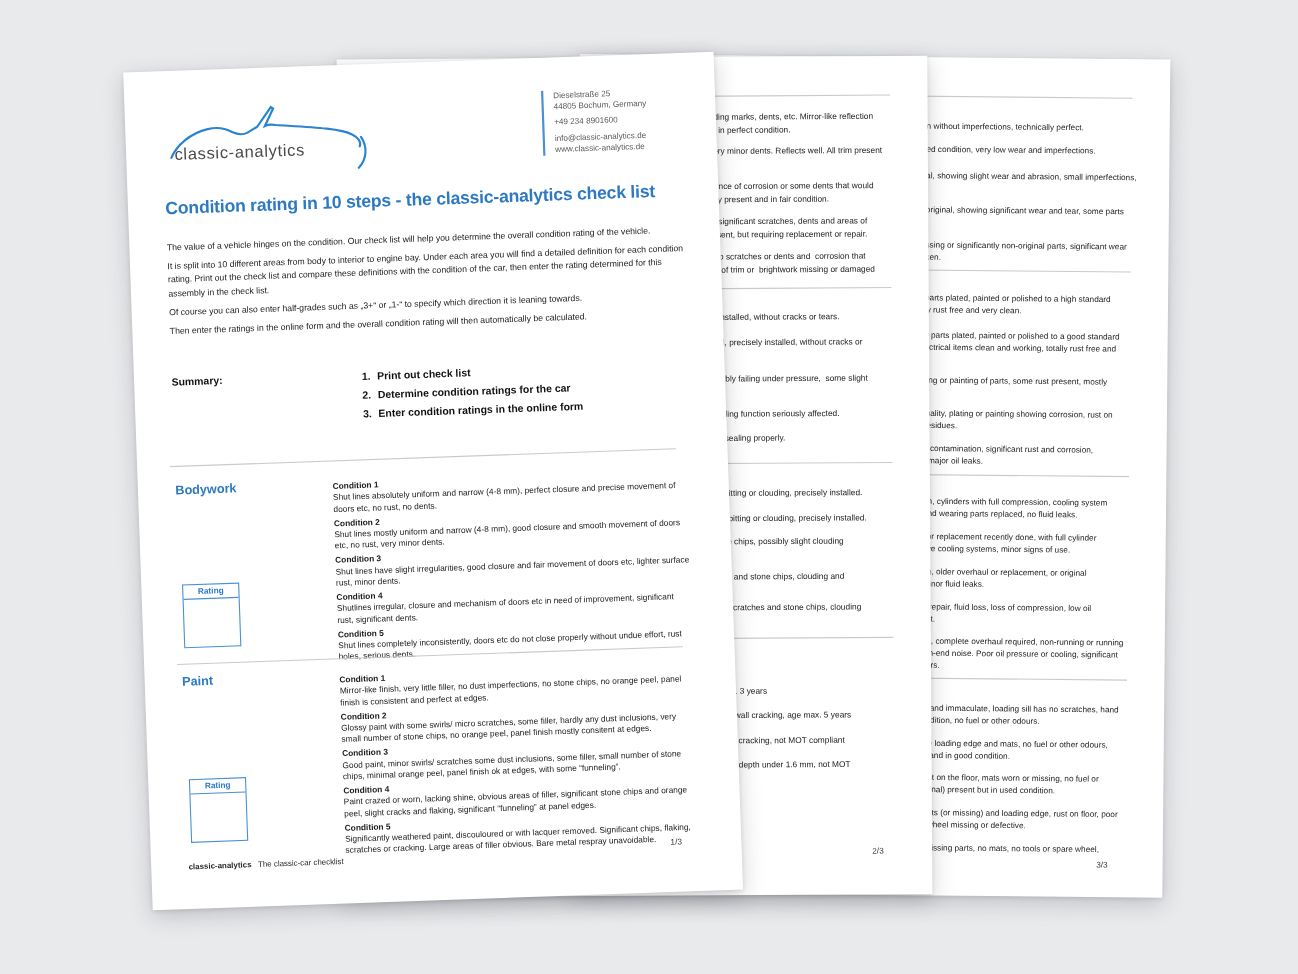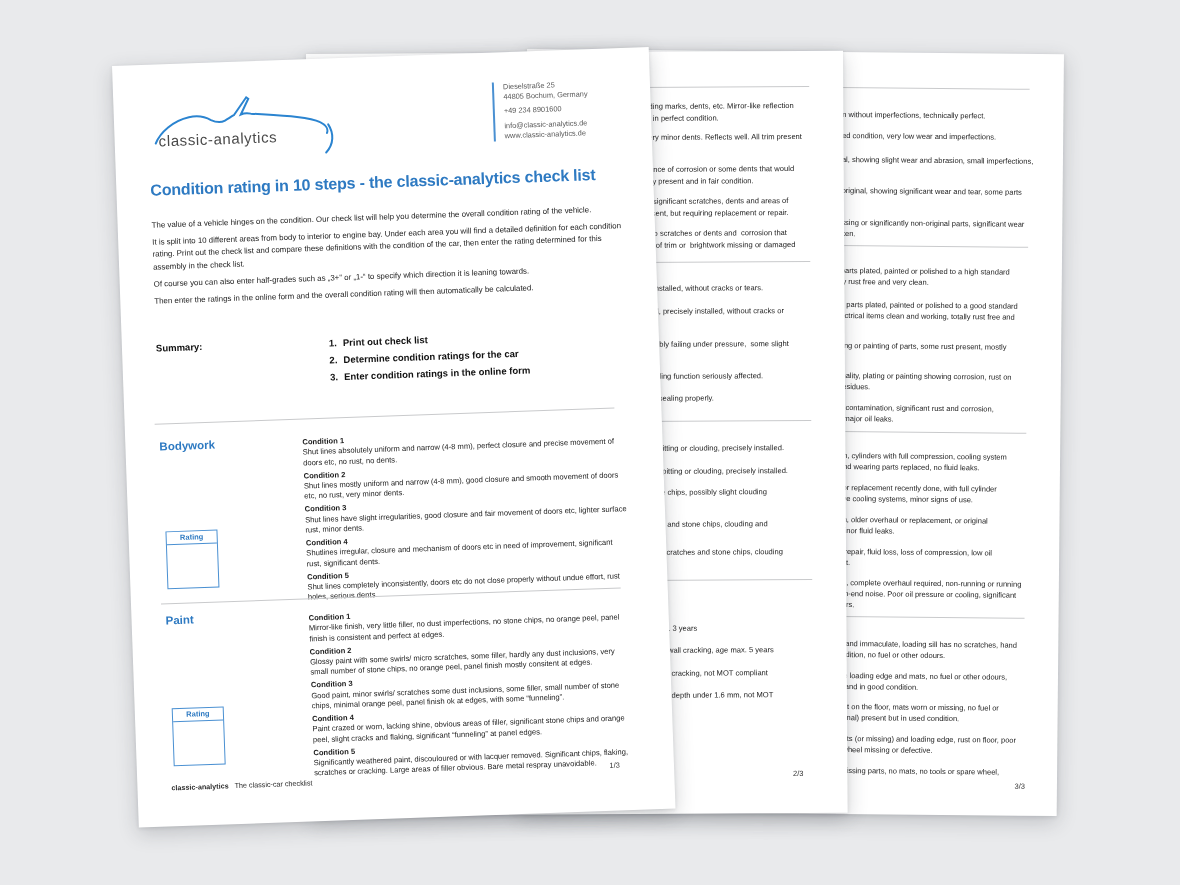--- a/index.html
+++ b/index.html
@@ -35,21 +35,21 @@
   .cond{margin-bottom:2.8px;}
   .clabel{font-weight:bold;}
   .rating{width:50px;height:56px;border:1.5px solid #4a90d2;background:#fff;}
   .rating .rhead{height:12px;border-bottom:1px solid #4a90d2;text-align:center;
                  font-size:7.5px;font-weight:bold;color:#2e7ac2;line-height:12px;}
   .footer{left:34px;top:719px;font-size:7.2px;color:#2a2a2a;}
   .footer b{margin-right:6px;}
   .pagenum{font-size:7.5px;color:#333;}
   .p1 .pagenum{right:54px;top:712px;}
   .p2 .pagenum{right:44px;top:718px;}
-  .p3 .pagenum{right:32px;top:728px;}
+  .p3 .pagenum{right:50px;top:728px;}
 
   
   .frag{position:absolute;white-space:pre;color:#1c1c1c;}
   .p2 .frag{left:338px;font-size:7.6px;line-height:11.6px;}
   .p3 .frag{left:316px;font-size:7.5px;line-height:10.8px;}
 </style>
 </head>
 <body>
 
 <div class="canvas">

